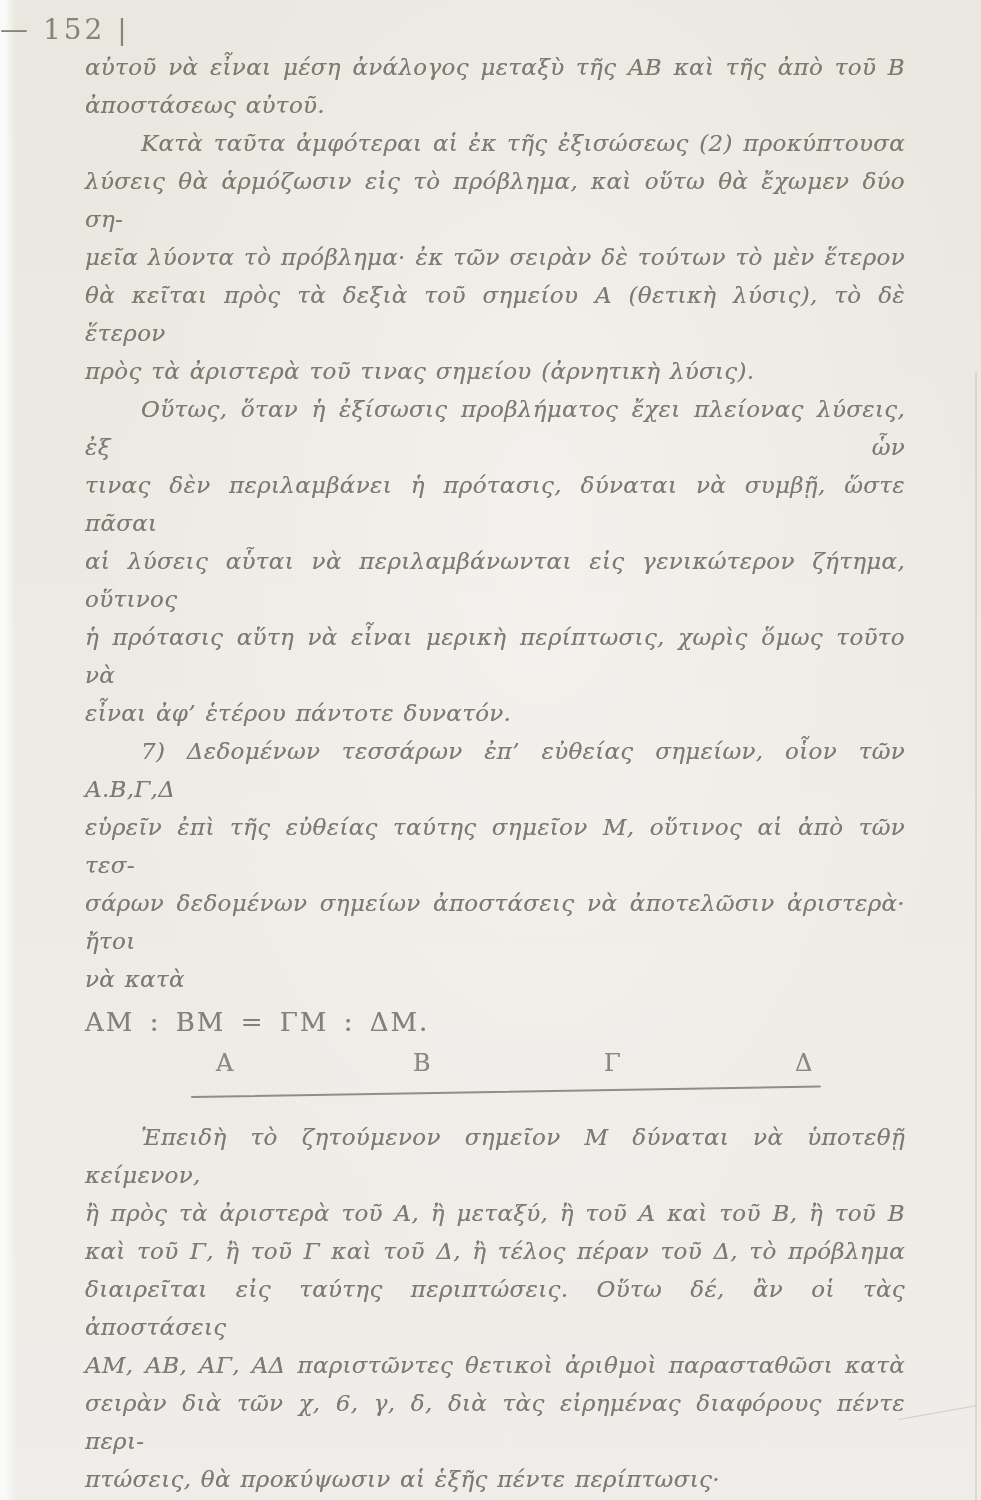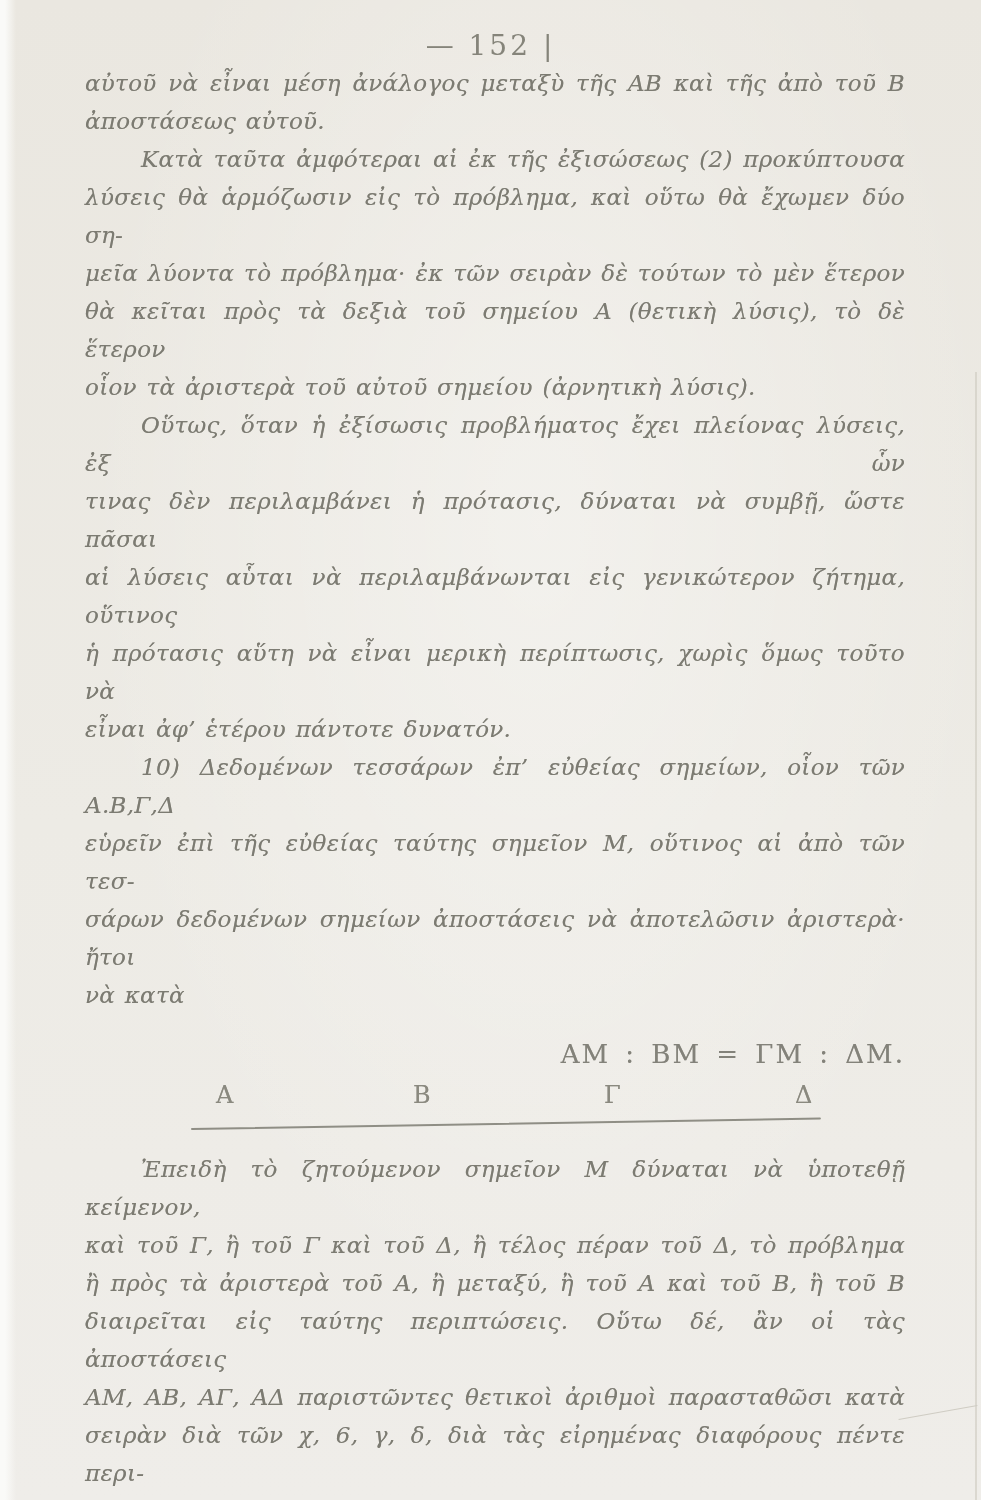--- a/index.html
+++ b/index.html
@@ -20,45 +20,44 @@
   }
   .edge-right{
     position:absolute; left:975px; top:372px; bottom:0; width:2px;
     background:#cbc7bc; opacity:.55;
   }
   .scratch{
     position:absolute; left:898px; top:1412px; width:80px; height:1px;
     background:#cfccc3; transform:rotate(-10deg);
   }
   .page-header{
-    padding-top:28px;
+    padding-top:12px;
     height:36px; line-height:36px;
-    text-align:center;
     font-size:28px;
     letter-spacing:3px;
     color:#85847a;
   }
   .text-col{
     position:relative;
     margin-left:85px;
     width:820px;
     font-size:23px;
     line-height:38px;
     letter-spacing:.3px;
     word-spacing:2px;
     text-shadow:0 0 .6px rgba(118,117,108,.55);
   }
   .para.italic{ font-style:italic; }
   .line{ min-height:38px;font-style:italic; }
   .jline{ text-align:justify; text-align-last:justify; }
   .indent{ text-indent:56px; }
   .formula{
-    margin:20px 0 2px;
+    margin:4px 0 2px;
     height:40px; line-height:40px;
-    text-align:right;
+    text-align:left;
     font-size:26px;
     letter-spacing:2px;
     word-spacing:5px;
     color:#83827a;
   }
   .figure{ position:relative; height:74px; }
   .figure-label{
     position:absolute; top:0;
     font-size:24px; color:#8a897f;
   }
@@ -81,46 +80,46 @@
   <div class="text-col" id="content">
       <div class="para italic">
         <div class="line jline">αὐτοῦ νὰ εἶναι μέση ἀνάλογος μεταξὺ τῆς ΑΒ καὶ τῆς ἀπὸ τοῦ Β</div>
         <div class="line">ἀποστάσεως αὐτοῦ.</div>
       </div>
       <div class="para">
         <div class="line jline indent">Κατὰ ταῦτα ἀμφότεραι αἱ ἐκ τῆς ἐξισώσεως (2) προκύπτουσα</div>
         <div class="line jline">λύσεις θὰ ἁρμόζωσιν εἰς τὸ πρόβλημα, καὶ οὕτω θὰ ἔχωμεν δύο ση-</div>
         <div class="line jline">μεῖα λύοντα τὸ πρόβλημα· ἐκ τῶν σειρὰν δὲ τούτων τὸ μὲν ἕτερον</div>
         <div class="line jline">θὰ κεῖται πρὸς τὰ δεξιὰ τοῦ σημείου Α (θετικὴ λύσις), τὸ δὲ ἕτερον</div>
-        <div class="line">οἷον τὰ ἀριστερὰ τοῦ αὐτοῦ σημείου (ἀρνητικὴ λύσις).</div>
+        <div class="line">πρὸς τὰ ἀριστερὰ τοῦ τινας σημείου (ἀρνητικὴ λύσις).</div>
       </div>
       <div class="para">
         <div class="line jline indent">Οὕτως, ὅταν ἡ ἐξίσωσις προβλήματος ἔχει πλείονας λύσεις, ἐξ ὧν</div>
         <div class="line jline">τινας δὲν περιλαμβάνει ἡ πρότασις, δύναται νὰ συμβῇ, ὥστε πᾶσαι</div>
         <div class="line jline">αἱ λύσεις αὗται νὰ περιλαμβάνωνται εἰς γενικώτερον ζήτημα, οὕτινος</div>
         <div class="line jline">ἡ πρότασις αὕτη νὰ εἶναι μερικὴ περίπτωσις, χωρὶς ὅμως τοῦτο νὰ</div>
         <div class="line">εἶναι ἀφ’ ἑτέρου πάντοτε δυνατόν.</div>
       </div>
       <div class="para italic">
-        <div class="line jline indent">10) Δεδομένων τεσσάρων ἐπ’ εὐθείας σημείων, οἷον τῶν Α.Β,Γ,Δ</div>
+        <div class="line jline indent">7) Δεδομένων τεσσάρων ἐπ’ εὐθείας σημείων, οἷον τῶν Α.Β,Γ,Δ</div>
         <div class="line jline">εὑρεῖν ἐπὶ τῆς εὐθείας ταύτης σημεῖον Μ, οὕτινος αἱ ἀπὸ τῶν τεσ-</div>
         <div class="line jline">σάρων δεδομένων σημείων ἀποστάσεις νὰ ἀποτελῶσιν ἀριστερὰ· ἤτοι</div>
         <div class="line">νὰ κατὰ</div>
       </div>
       <div class="formula">ΑΜ : ΒΜ = ΓΜ : ΔΜ.</div>
       <div class="figure">
         <span class="figure-label" style="left: 131px;">Α</span>
         <span class="figure-label" style="left: 328px;">Β</span>
         <span class="figure-label" style="left: 519px;">Γ</span>
         <span class="figure-label" style="left: 710px;">Δ</span>
         <div class="figure-line"></div>
       </div>
       <div class="para">
         <div class="line jline indent">Ἐπειδὴ τὸ ζητούμενον σημεῖον Μ δύναται νὰ ὑποτεθῇ κείμενον,</div>
+        <div class="line jline">ἢ πρὸς τὰ ἀριστερὰ τοῦ Α, ἢ μεταξύ, ἢ τοῦ Α καὶ τοῦ Β, ἢ τοῦ Β</div>
         <div class="line jline">καὶ τοῦ Γ, ἢ τοῦ Γ καὶ τοῦ Δ, ἢ τέλος πέραν τοῦ Δ, τὸ πρόβλημα</div>
-        <div class="line jline">ἢ πρὸς τὰ ἀριστερὰ τοῦ Α, ἢ μεταξύ, ἢ τοῦ Α καὶ τοῦ Β, ἢ τοῦ Β</div>
         <div class="line jline">διαιρεῖται εἰς ταύτης περιπτώσεις. Οὕτω δέ, ἂν οἱ τὰς ἀποστάσεις</div>
         <div class="line jline">ΑΜ, ΑΒ, ΑΓ, ΑΔ παριστῶντες θετικοὶ ἀριθμοὶ παρασταθῶσι κατὰ</div>
         <div class="line jline">σειρὰν διὰ τῶν χ, 6, γ, δ, διὰ τὰς εἰρημένας διαφόρους πέντε περι-</div>
         <div class="line">πτώσεις, θὰ προκύψωσιν αἱ ἑξῆς πέντε περίπτωσις·</div>
       </div>
     </div>
 </div>
 
 </body></html>

